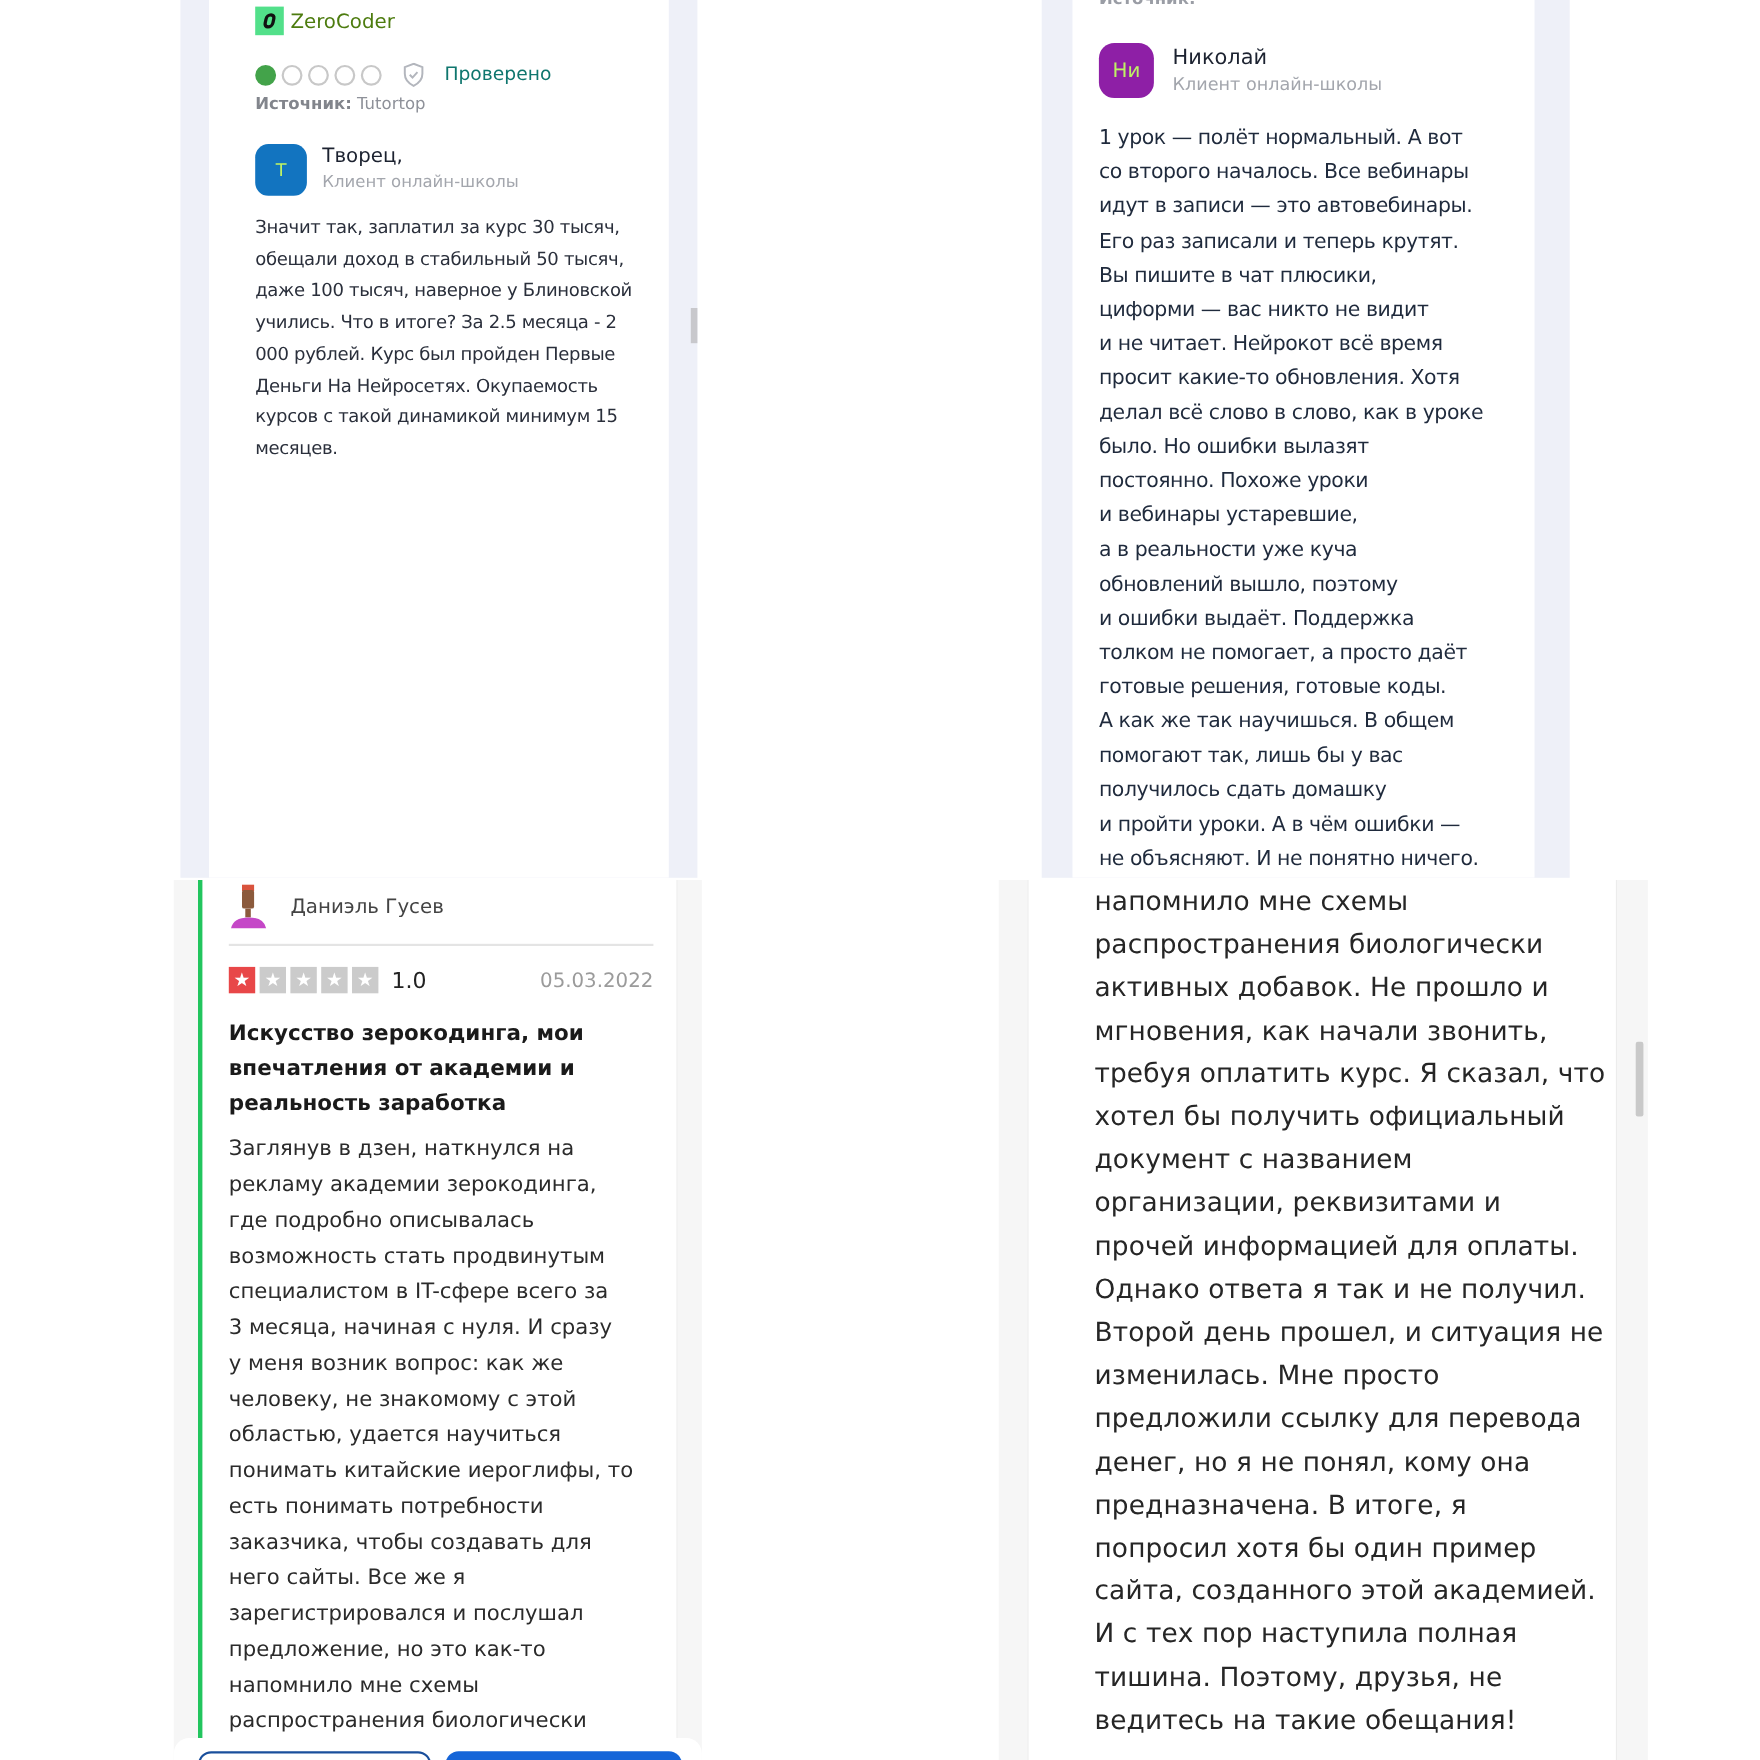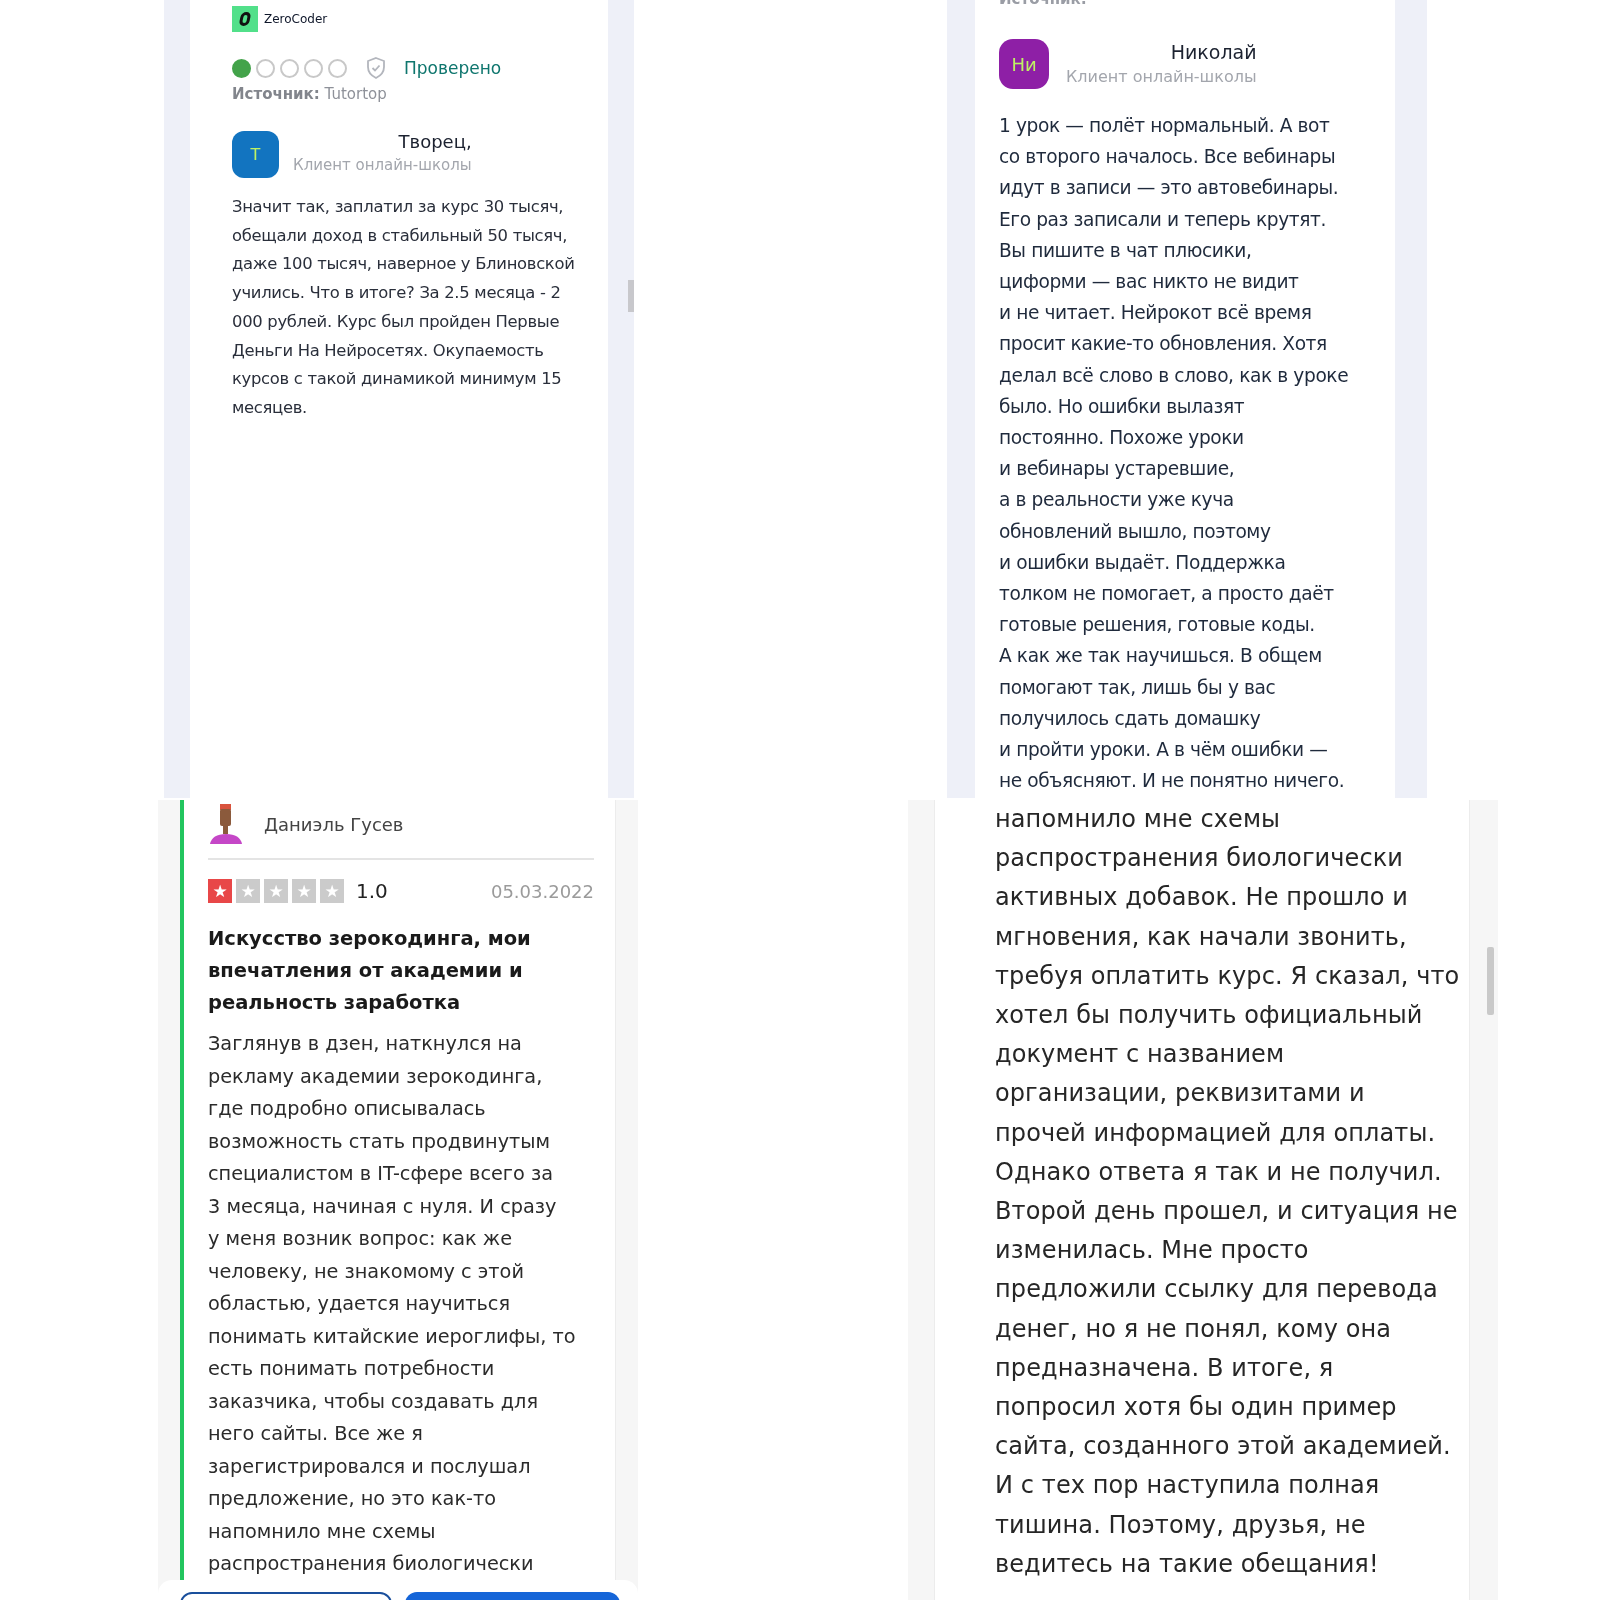--- a/index.html
+++ b/index.html
@@ -7,31 +7,31 @@
   body { position: relative; font-family: "DejaVu Sans", sans-serif; }
 
   
   .p1 { position: absolute; left: 164px; top: 0; width: 470px; height: 798px;
         background: #eef0f8; overflow: hidden; }
   .p1 .card { position: absolute; left: 26px; top: 0; width: 418px; height: 798px; background: #ffffff; }
   .p1 .inner { position: absolute; left: 42px; top: 0; width: 360px; }
   .brand { position: absolute; top: 6px; left: 0; display: flex; align-items: center; gap: 6px; }
   .brand-logo { width: 26px; height: 26px; background: #52e08a; display: flex; align-items: center; justify-content: center; }
   .brand-logo span { width: 10px; height: 14px; border: 3px solid #111; border-radius: 6px; transform: skewX(-12deg); display: block; }
-  .brand-name { font-family: "DejaVu Sans", sans-serif; font-size: 12px; color: #0f172a; }
+  .brand-name { font-family: "DejaVu Sans", sans-serif; font-size: 18px; color: #4d7c0f; }
   .rating-dots { position: absolute; top: 57px; left: 0; display: flex; align-items: center; gap: 5px; }
   .dot { width: 19px; height: 19px; border-radius: 50%; border: 2px solid #c8c8c8; background: #fff; }
   .dot.on { background: #43a34a; border-color: #43a34a; }
   .verified { display: flex; align-items: center; gap: 18px; margin-left: 14px; color: #0f766e; font-size: 17px; }
   .verified svg { width: 20px; height: 22px; }
   .source { position: absolute; top: 85px; left: 0; font-size: 15px; color: #8e9199; }
   .source b { color: #82858c; }
   .author1 { position: absolute; top: 131px; left: 0; display: flex; gap: 14px; }
   .avatar-sq { width: 47px; height: 47px; border-radius: 12px; display: flex; align-items: center; justify-content: center; color: #bef264; font-size: 16px; }
-  .author-name { font-size: 18px; color: #1c2230; line-height: 22px; margin-top: 0px; text-align: right; }
+  .author-name { font-size: 18px; color: #1c2230; line-height: 22px; margin-top: 0px; }
   .author-role { font-size: 15px; color: #a3a6ad; line-height: 24px; }
   .body1 { position: absolute; top: 193px; left: 0; width: 360px; font-family: "DejaVu Sans", sans-serif;
            font-size: 16.4px; line-height: 28.7px; color: #2a2f3b; letter-spacing: -0.3px; }
   .body1 p { margin-bottom: 28.7px; }
   .p1-scroll { position: absolute; left: 628px; top: 280px; width: 6px; height: 32px; background: #c8c8cc; }
 
   
   .p2 { position: absolute; left: 947px; top: 0; width: 480px; height: 798px; background: #eef0f8; overflow: hidden; }
   .p2 .card { position: absolute; left: 28px; top: 0; width: 420px; height: 798px; background: #fff; }
   .p2 .inner { position: absolute; left: 72px; top: 0; width: 380px; }

